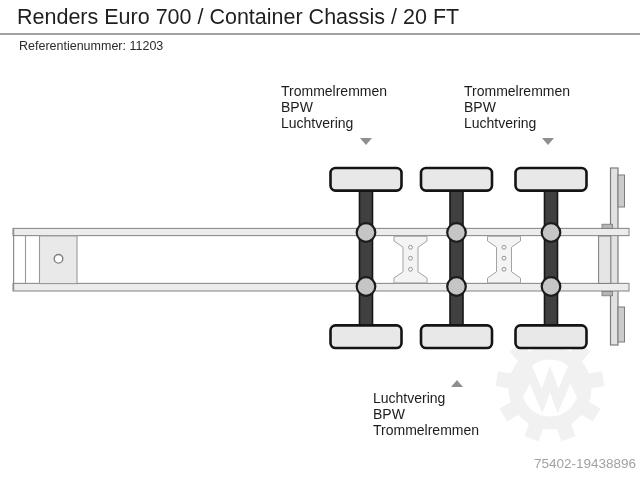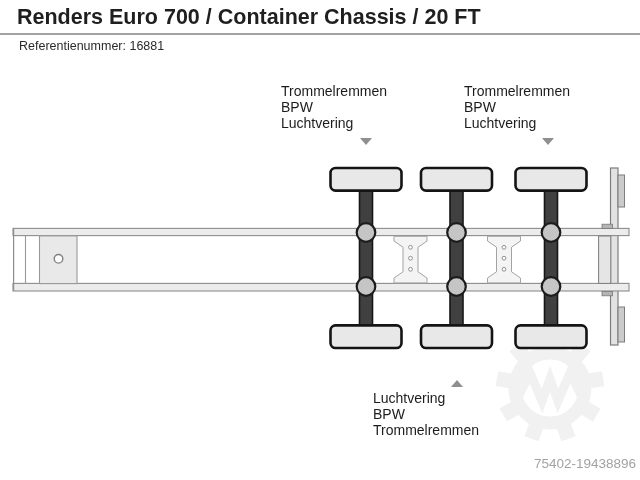--- a/index.html
+++ b/index.html
@@ -2,21 +2,21 @@
 <html><head>
 <meta charset="utf-8">
 <style>
   html,body{margin:0;padding:0;background:#fff;}
   .canvas{
     position:relative;width:640px;height:480px;background:#ffffff;overflow:hidden;
     font-family:"Liberation Sans", sans-serif;
   }
   .page-title{
     position:absolute;left:17px;top:5px;margin:0;
-    font-size:21.5px;font-weight:700;color:#1f1f1f;letter-spacing:0;
+    font-size:21.5px;font-weight:400;color:#1f1f1f;letter-spacing:0;
     white-space:nowrap;
   }
   .title-rule{
     position:absolute;left:0;top:33px;width:640px;height:2px;background:#a2a2a2;
   }
   .reference{
     position:absolute;left:19px;top:39px;font-size:12.5px;color:#2b2b2b;white-space:nowrap;
   }
   .diagram-svg{position:absolute;left:0;top:0;}
   .axle-label{
@@ -45,21 +45,21 @@
     font-size:13.5px;color:#a2a2a2;white-space:nowrap;
   }
 </style>
 </head>
 <body>
 
 <div class="canvas">
 
   <h1 class="page-title">Renders Euro 700 / Container Chassis / 20 FT</h1>
   <div class="title-rule"></div>
-  <div class="reference">Referentienummer: 16881</div>
+  <div class="reference">Referentienummer: 11203</div>
 
   <svg class="diagram-svg" width="640" height="480" viewBox="0 0 640 480" xmlns="http://www.w3.org/2000/svg">
 
     <g transform="translate(550,388)">
       <circle r="35" fill="none" stroke="#f1f1f1" stroke-width="13"></circle>
       <g fill="#f1f1f1">
         <rect x="-7.5" y="-54" width="15" height="15" transform="rotate(0)"></rect>
         <rect x="-7.5" y="-54" width="15" height="15" transform="rotate(40)"></rect>
         <rect x="-7.5" y="-54" width="15" height="15" transform="rotate(80)"></rect>
         <rect x="-7.5" y="-54" width="15" height="15" transform="rotate(120)"></rect>

